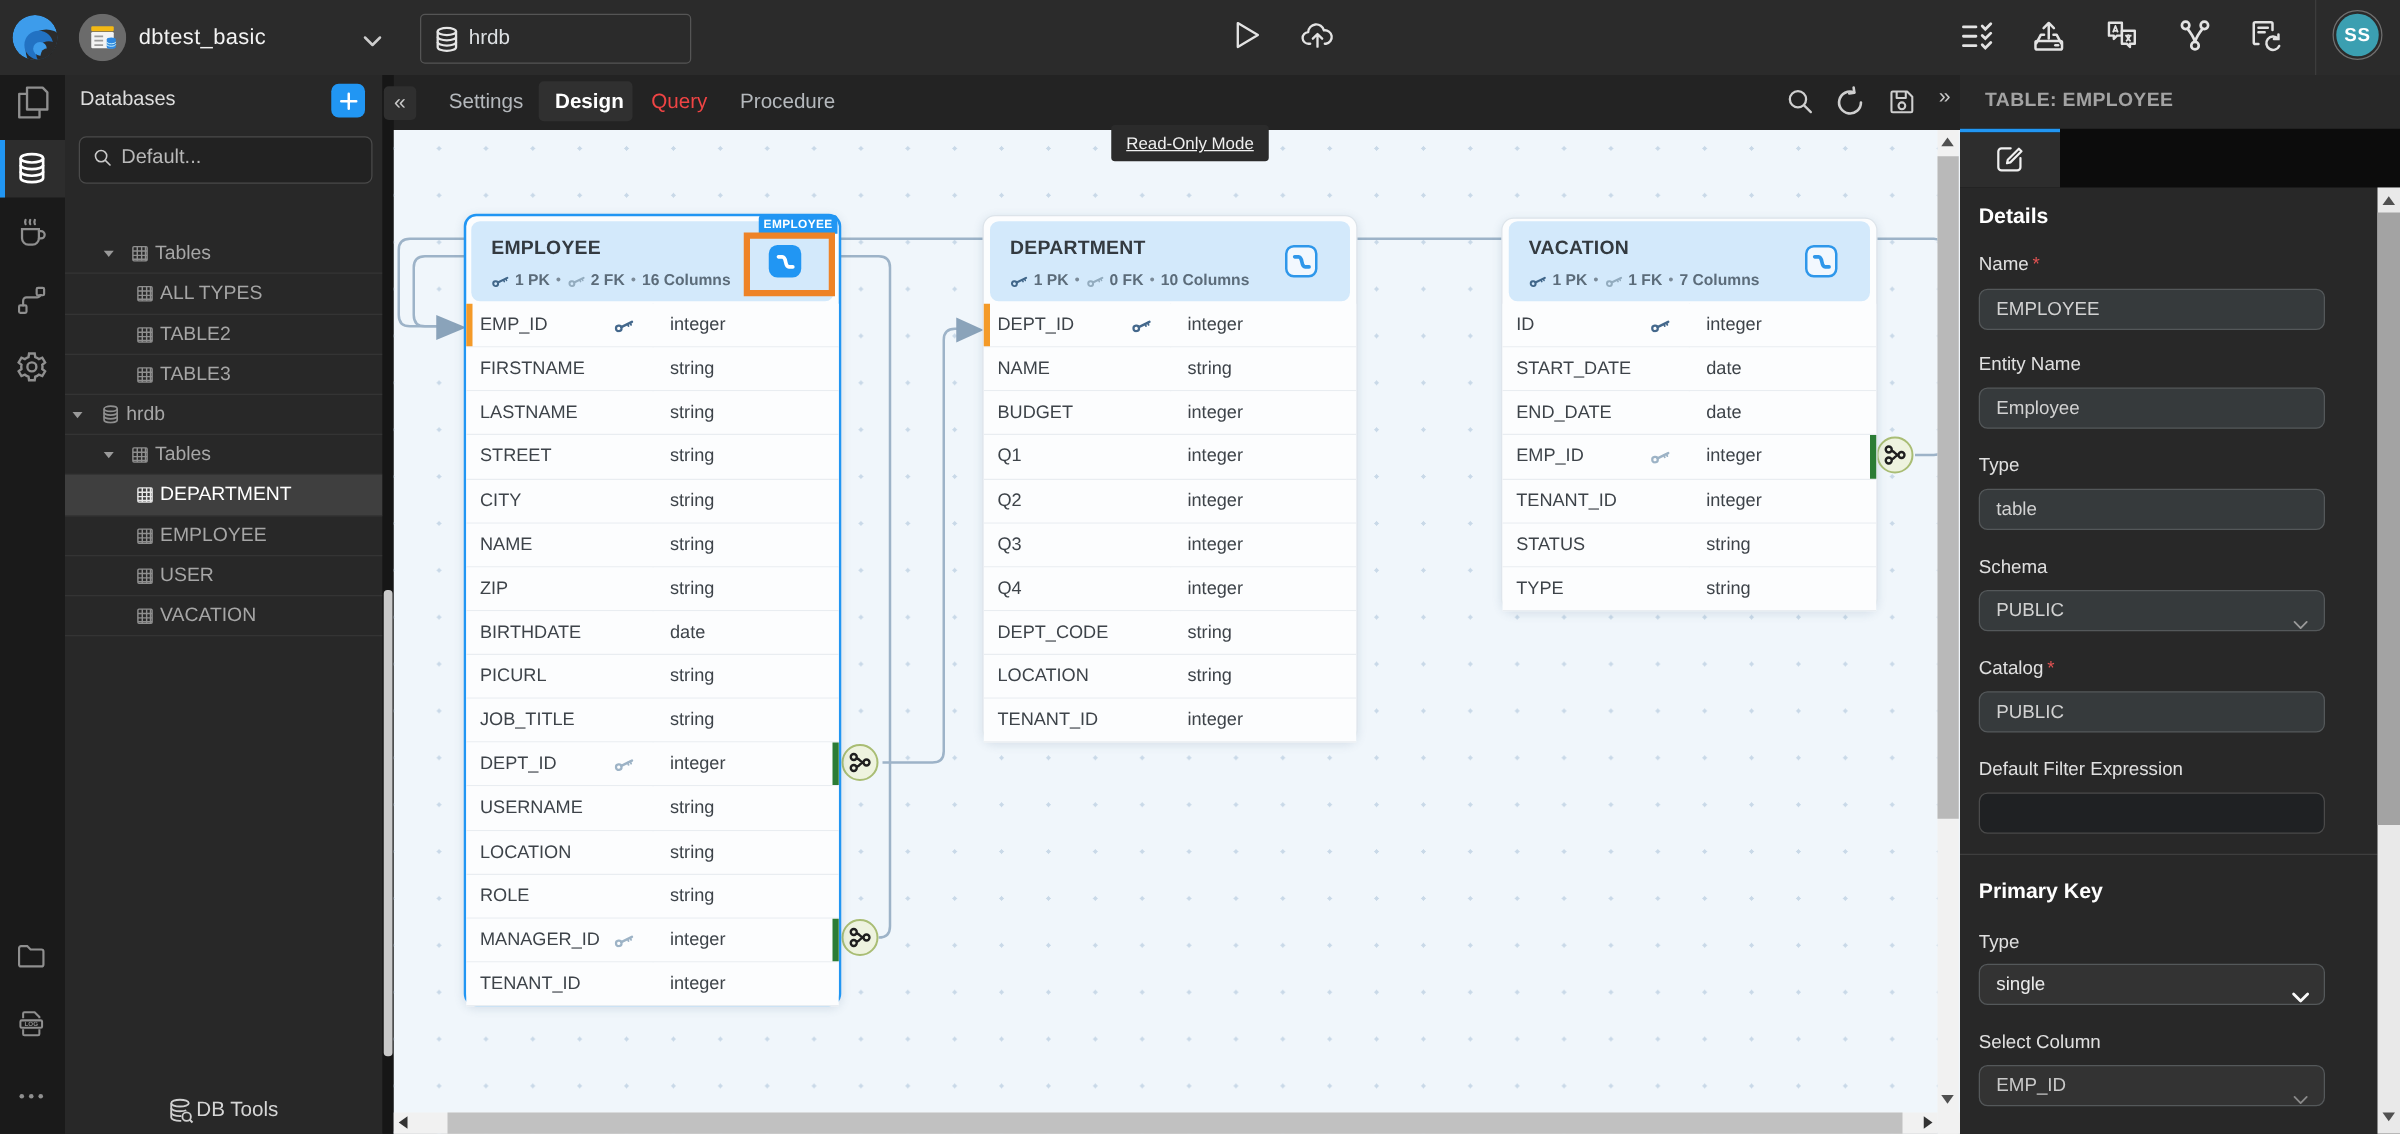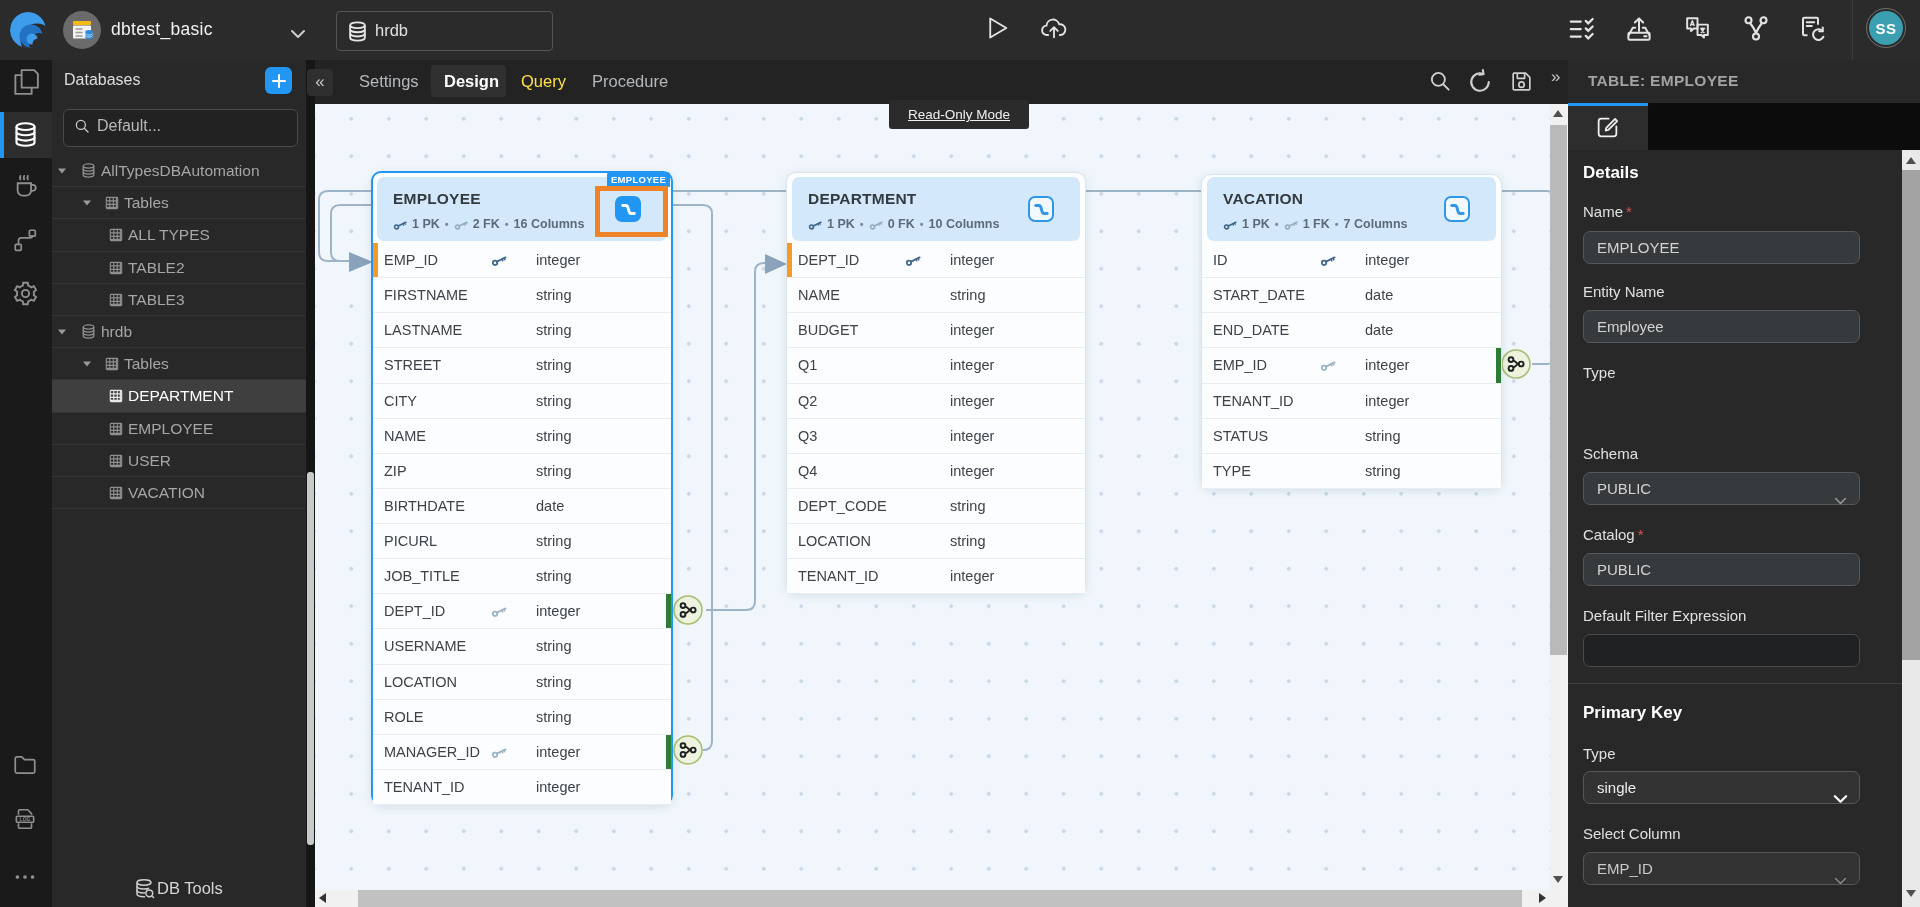--- a/index.html
+++ b/index.html
@@ -201,37 +201,20 @@
   </div>
   <div class="abs" style="left:11px;top:49px;width:235px;height:38px;background:#222;border:1px solid #4a4a4a;border-radius:6px;">
     <div class="abs" style="left:9px;top:7px;"><svg width="18" height="18" viewBox="0 0 24 24">
           <g fill="none" stroke="#c9c9c9" stroke-width="1.7" stroke-linecap="round">
 <circle cx="10.5" cy="10.5" r="6"></circle>
             <path d="M15 15 L20 20"></path>
           </g>
         </svg></div>
     <div class="abs" style="left:33px;top:7px;font-size:16px;color:#b9b9b9;">Default...</div>
   </div>
-  <div class="trow" style="top:95.0px;">
-      <div style="position:absolute;left:5px;top:11px;">
-        <svg width="10" height="10" viewBox="0 0 10 10" style="display:block">
-          <path d="M1 2.5 L5 7.5 L9 2.5 Z" fill="#9a9a9a"></path>
-        </svg>
-      </div>
-      <div style="position:absolute;left:29px;top:8px;">
-        <svg width="15" height="15" viewBox="0 0 16 16" style="display:block">
-          <g fill="none" stroke="#8f8f8f" stroke-width="1.4">
-<ellipse cx="8" cy="3.2" rx="5.6" ry="2.2"></ellipse>
-<path d="M2.4 3.2 V12.8 C2.4 14 4.9 15 8 15 C11.1 15 13.6 14 13.6 12.8 V3.2"></path>
-<path d="M2.4 6.4 C2.4 7.6 4.9 8.6 8 8.6 C11.1 8.6 13.6 7.6 13.6 6.4 M2.4 9.6 C2.4 10.8 4.9 11.8 8 11.8 C11.1 11.8 13.6 10.8 13.6 9.6"></path>
-</g>
-        </svg>
-      </div>
-      <div style="position:absolute;left:49px;top:0;line-height:32px;color:#a6a6a6;font-size:15.5px;">AllTypesDBAutomation</div>
-    </div>
     <div class="trow" style="top:127.2px;">
       <div style="position:absolute;left:30px;top:11px;">
         <svg width="10" height="10" viewBox="0 0 10 10" style="display:block">
           <path d="M1 2.5 L5 7.5 L9 2.5 Z" fill="#9a9a9a"></path>
         </svg>
       </div>
       <div style="position:absolute;left:53px;top:9px;">
         <svg width="14" height="14" viewBox="0 0 16 16" style="display:block">
           <g fill="none" stroke="#8f8f8f" stroke-width="1.3">
 <rect x="1.5" y="1.5" width="13" height="13" rx="1"></rect>
@@ -368,21 +351,21 @@
   <div class="abs" style="left:1px;top:412px;width:7px;height:373px;background:#c9c9c9;border-radius:3px;"></div>
 </div>
 
 <div id="tabbar">
   <div class="abs" style="left:0;top:0;width:9px;height:44px;background:#161616;"></div>
   <div class="abs" style="left:1px;top:9px;width:26px;height:27px;background:#2f2f2f;border-radius:4px;
        text-align:center;line-height:25px;color:#c9c9c9;font-size:17px;">«</div>
   <div class="abs" style="left:53px;top:12px;font-size:16.5px;color:#b4b8bc;">Settings</div>
   <div class="abs" style="left:125px;top:5px;width:75px;height:32px;background:#303030;border-radius:4px;"></div>
   <div class="abs" style="left:138px;top:12px;font-size:16.5px;font-weight:bold;color:#fff;">Design</div>
-  <div class="abs" style="left:215px;top:12px;font-size:16.5px;color:#fde047;">Query</div>
+  <div class="abs" style="left:215px;top:12px;font-size:16.5px;color:#ef4444;">Query</div>
   <div class="abs" style="left:286px;top:12px;font-size:16.5px;color:#b4b8bc;">Procedure</div>
   <div class="abs" style="left:1121px;top:8px;"><svg width="26" height="26" viewBox="0 0 24 24">
         <g fill="none" stroke="#cfcfcf" stroke-width="1.7" stroke-linecap="round">
 <circle cx="10.5" cy="10.5" r="6"></circle>
           <path d="M15 15 L20 20"></path>
         </g>
       </svg></div>
   <div class="abs" style="left:1160px;top:8px;"><svg width="28" height="28" viewBox="0 0 24 24">
         <g fill="none" stroke="#cfcfcf" stroke-width="1.8" stroke-linecap="round">
 <path d="M19.5 12 A7.5 7.5 0 1 1 14.8 5.05"></path>
@@ -730,21 +713,21 @@
       <div class="crow" style="top:278.8px;height:35.13px;">
         <div class="cn" style="left:11px;">TYPE</div>
         <div class="cn" style="left:163px;">string</div>
       </div>
     </div>
 
   <div class="abs" style="left:292px;top:68px;width:63px;height:15px;background:#2196f3;border-radius:3px 3px 0 0;z-index:3;
        text-align:center;line-height:15px;font-size:9.5px;font-weight:bold;color:#fff;letter-spacing:.3px;">EMPLOYEE</div>
   <div class="abs" style="left:280px;top:82px;width:73px;height:51px;border:5px solid #ee8327;z-index:3;"></div>
 
-  <div class="abs" style="left:574px;top:-4px;width:140px;height:29px;background:#2b2b2b;border-radius:3px;z-index:4;
+  <div class="abs" style="left:574px;top:-4px;width:126px;height:29px;background:#2b2b2b;border-radius:3px;z-index:4;
        text-align:center;line-height:29px;font-size:13.5px;color:#f0f0f0;"><span style="text-decoration:underline;">Read-Only Mode</span></div>
 
   <div class="sbar" style="left:1235px;top:0;width:17px;height:803px;">
     <div style="position:absolute;left:3px;top:6px;width:0;height:0;border-left:5px solid transparent;border-right:5px solid transparent;border-bottom:7px solid #505050;"></div>
     <div class="sthumb" style="left:0;top:21px;width:17px;height:530px;"></div>
     <div style="position:absolute;left:3px;top:772px;width:0;height:0;border-left:5px solid transparent;border-right:5px solid transparent;border-top:7px solid #505050;"></div>
   </div>
   <div class="sbar" style="left:1235px;top:786px;width:18px;height:17px;"></div>
 
   <div class="sbar" style="left:0;top:786px;width:1235px;height:17px;">
@@ -765,20 +748,21 @@
 <path d="M10.8 12.3 L19.3 3.8 L21.3 5.8 L12.8 14.3 L10.2 14.9 Z"></path>
 </g>
       </svg></div>
 
   <div class="plabel" style="top:103px;font-size:17px;font-weight:bold;color:#fff;">Details</div>
   <div class="plabel" style="top:143px;">Name<span class="req">*</span></div>
   <div class="ibox" style="top:171px;">EMPLOYEE</div>
   <div class="plabel" style="top:223px;">Entity Name</div>
   <div class="ibox" style="top:250px;">Employee</div>
   <div class="plabel" style="top:304px;">Type</div>
+  <div class="ibox" style="top:331px;">table</div>
   <div class="plabel" style="top:385px;">Schema</div>
   <div class="ibox" style="top:412px;">PUBLIC
     <div class="abs" style="right:12px;top:12px;"><svg width="13" height="10" viewBox="0 0 16 10">
           <path d="M2 2 L8 8 L14 2" fill="none" stroke="#9a9a9a" stroke-width="1.8" stroke-linecap="round" stroke-linejoin="round"></path>
         </svg></div></div>
   <div class="plabel" style="top:466px;">Catalog<span class="req">*</span></div>
   <div class="ibox" style="top:493px;">PUBLIC</div>
   <div class="plabel" style="top:547px;">Default Filter Expression</div>
   <div class="ibox" style="top:574px;background:#1f2123;border-color:#4a4a4a;"></div>
   <div class="abs" style="left:0;top:623px;width:334px;height:1px;background:#3e3e3e;"></div>

